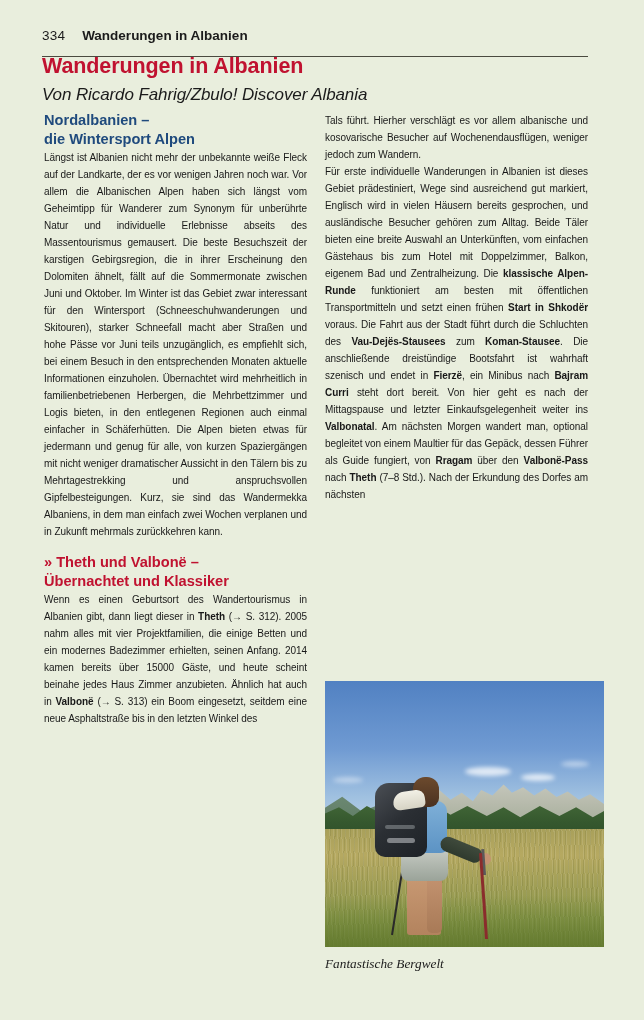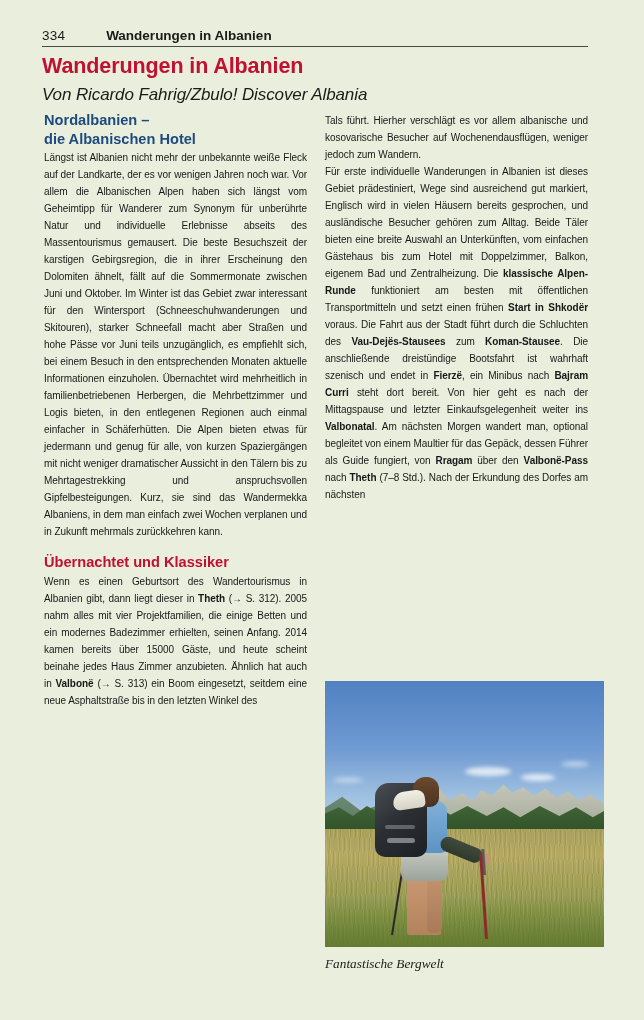--- a/index.html
+++ b/index.html
@@ -24,22 +24,21 @@
 
   
   .runhead {
     position: absolute;
     left: 42px;
     top: 28px;
     width: 546px;
     display: flex;
     align-items: baseline;
     border-bottom: 1.4px solid #4a4a3f;
-    padding-bottom: 3px;
-    gap: 24px;
+    padding-bottom: 13px;
   }
   .runhead-folio {
     font-size: 13.5px;
     font-weight: 400;
     letter-spacing: .2px;
     color: #1b1b1b;
   }
   .runhead-title {
     font-size: 13.5px;
     font-weight: 700;
@@ -266,26 +265,27 @@
   <div class="runhead">
     <span class="runhead-folio">334</span>
     <span class="runhead-title">Wanderungen in Albanien</span>
   </div>
 
   <div class="article-title">Wanderungen in Albanien</div>
   <div class="byline">Von Ricardo Fahrig/Zbulo! Discover Albania</div>
 
   <div class="col col-left">
     <div class="sub-blue">Nordalbanien –</div>
-    <div class="sub-blue">die Albanischen Hotel</div>
+    <div class="sub-blue">die Wintersport Alpen</div>
 
     <p class="body">Längst ist Albanien nicht mehr der unbekannte weiße Fleck auf der Landkarte, der es vor wenigen Jahren noch war. Vor allem die Albanischen Alpen haben sich längst vom Geheimtipp für Wanderer zum Synonym für unberührte Natur und individuelle Erlebnisse abseits des Massentourismus gemausert. Die beste Besuchszeit der karstigen Gebirgsregion, die in ihrer Erscheinung den Dolomiten ähnelt, fällt auf die Sommermonate zwischen Juni und Oktober. Im Winter ist das Gebiet zwar interessant für den Wintersport (Schneeschuhwanderungen und Skitouren), starker Schneefall macht aber Straßen und hohe Pässe vor Juni teils unzugänglich, es empfiehlt sich, bei einem Besuch in den entsprechenden Monaten aktuelle Informationen einzuholen. Übernachtet wird mehrheitlich in familienbetriebenen Herbergen, die Mehrbettzimmer und Logis bieten, in den entlegenen Regionen auch einmal einfacher in Schäferhütten. Die Alpen bieten etwas für jedermann und genug für alle, von kurzen Spaziergängen mit nicht weniger dramatischer Aussicht in den Tälern bis zu Mehrtagestrekking und anspruchsvollen Gipfelbesteigungen. Kurz, sie sind das Wandermekka Albaniens, in dem man einfach zwei Wochen verplanen und in Zukunft mehrmals zurückkehren kann.</p>
 
     <div class="sub-spacer"></div>
 
+    <div class="sub-red">» Theth und Valbonë –</div>
     <div class="sub-red">Übernachtet und Klassiker</div>
 
     <p class="body"><span>Wenn es einen Geburtsort des Wandertourismus in Albanien gibt, dann liegt dieser in </span><b>Theth</b><span> (→ S. 312). 2005 nahm alles mit vier Projektfamilien, die einige Betten und ein modernes Badezimmer erhielten, seinen Anfang. 2014 kamen bereits über 15000 Gäste, und heute scheint beinahe jedes Haus Zimmer anzubieten. Ähnlich hat auch in </span><b>Valbonë</b><span> (→ S. 313) ein Boom eingesetzt, seitdem eine neue Asphaltstraße bis in den letzten Winkel des</span></p>
   </div>
 
   <div class="col col-right">
     <p class="body">Tals führt. Hierher verschlägt es vor allem albanische und kosovarische Besucher auf Wochenendausflügen, weniger jedoch zum Wandern.</p>
     <p class="body"><span>Für erste individuelle Wanderungen in Albanien ist dieses Gebiet prädestiniert, Wege sind ausreichend gut markiert, Englisch wird in vielen Häusern bereits gesprochen, und ausländische Besucher gehören zum Alltag. Beide Täler bieten eine breite Auswahl an Unterkünften, vom einfachen Gästehaus bis zum Hotel mit Doppelzimmer, Balkon, eigenem Bad und Zentralheizung. Die </span><b>klassische Alpen-Runde</b><span> funktioniert am besten mit öffentlichen Transportmitteln und setzt einen frühen </span><b>Start in Shkodër</b><span> voraus. Die Fahrt aus der Stadt führt durch die Schluchten des </span><b>Vau-Dejës-Stausees</b><span> zum </span><b>Koman-Stausee</b><span>. Die anschließende dreistündige Bootsfahrt ist wahrhaft szenisch und endet in </span><b>Fierzë</b><span>, ein Minibus nach </span><b>Bajram Curri</b><span> steht dort bereit. Von hier geht es nach der Mittagspause und letzter Einkaufsgelegenheit weiter ins </span><b>Valbonatal</b><span>. Am nächsten Morgen wandert man, optional begleitet von einem Maultier für das Gepäck, dessen Führer als Guide fungiert, von </span><b>Rragam</b><span> über den </span><b>Valbonë-Pass</b><span> nach </span><b>Theth</b><span> (7–8 Std.). Nach der Erkundung des Dorfes am nächsten</span></p>
   </div>
 

